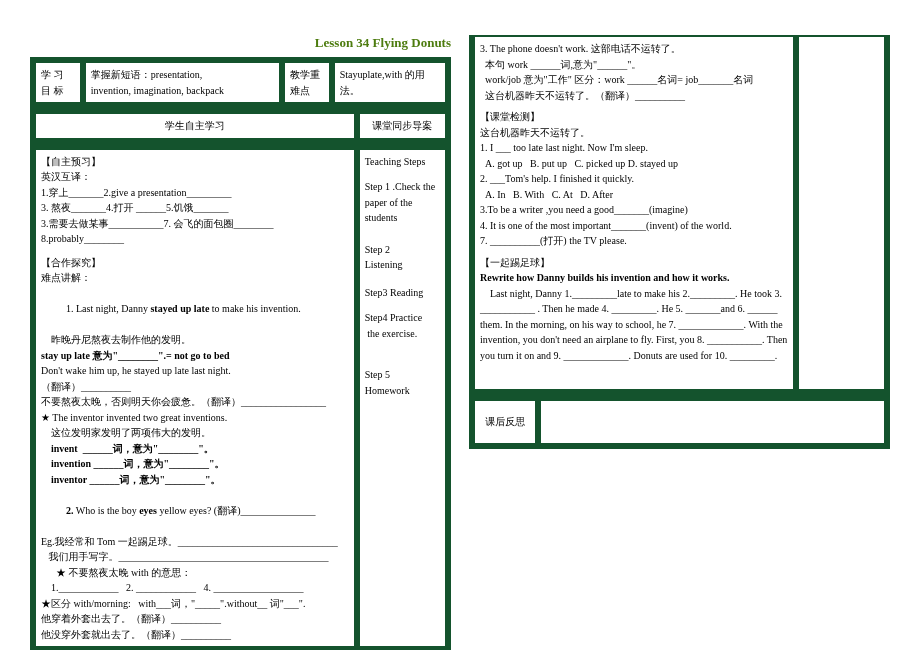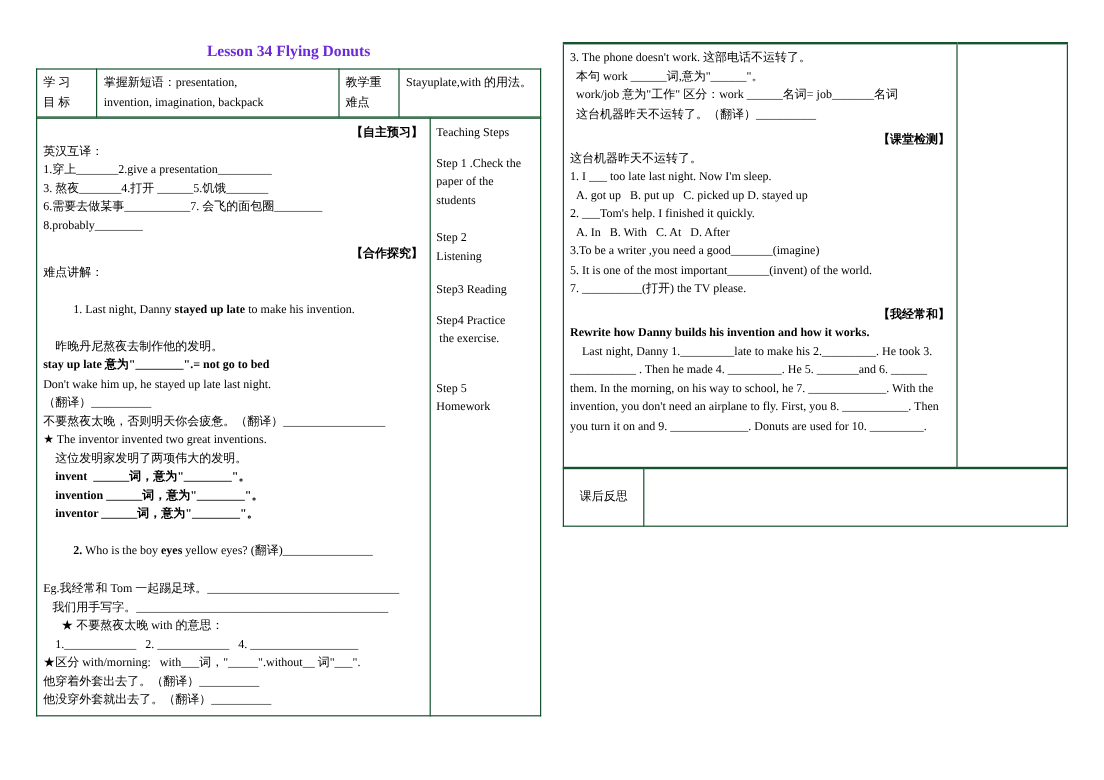--- a/index.html
+++ b/index.html
@@ -12,42 +12,42 @@
       padding: 35px 30px;
       display: flex;
       gap: 18px;
     }
     .page {
       flex: 1;
       display: flex;
       flex-direction: column;
     }
     .title {
-      color: #6d28d9;
+      color: #4d7c0f;
       font-weight: bold;
       font-size: 13px;
-      text-align: center;
+      text-align: right;
       margin-bottom: 6px;
     }
     table {
       border-collapse: collapse;
       width: 100%;
     }
     td {
-      border: 1px solid #14532d;
+      border: 6px solid #14532d;
       padding: 4px 5px;
       vertical-align: top;
       line-height: 1.55;
     }
     .center { text-align: center; }
     .bold { font-weight: bold; }
     .content-line { white-space: pre-wrap; word-break: break-word; }
     .page-right table:first-of-type { border-top: none; }
     .page-right .top-cell { border-top: 2px solid #14532d; }
-    .section-hdr { text-align: right; font-weight: bold; }
+    .section-hdr { text-align: left; font-weight: normal; }
     .left-main { width: 78%; }
     .right-side { width: 22%; }
   </style>
 </head>
 <body>
 
 <div class="page">
   <div class="title">Lesson 34  Flying Donuts</div>
   <table>
     <tbody>
@@ -58,26 +58,34 @@
 invention, imagination, backpack</td>
       <td style="width:12%" class="content-line">教学重
 难点</td>
       <td class="content-line">Stayuplate,with 的用法。</td>
     </tr>
   </tbody>
     </table>
   <table>
     <tbody>
         <tr>
+      <td class="left-main center">学生自主学习</td>
+      <td class="right-side center">课堂同步导案</td>
+    </tr>
+  </tbody>
+    </table>
+  <table>
+    <tbody>
+        <tr>
       <td class="left-main">
         <div class="section-hdr">【自主预习】</div>
         <div class="content-line">英汉互译：</div>
         <div class="content-line">1.穿上_______2.give a presentation_________</div>
         <div class="content-line">3. 熬夜_______4.打开 ______5.饥饿_______</div>
-        <div class="content-line">6.需要去做某事___________7. 会飞的面包圈________</div>
+        <div class="content-line">3.需要去做某事___________7. 会飞的面包圈________</div>
         <div class="content-line">8.probably________</div>
         <div style="height:8px"></div>
         <div class="section-hdr">【合作探究】</div>
         <div class="content-line">难点讲解：</div>
         <div class="content-line">
           <span>1. Last night, Danny </span><span class="bold">stayed up late</span><span> to make his invention.</span>
         </div>
         <div class="content-line">    昨晚丹尼熬夜去制作他的发明。</div>
         <div class="content-line bold">stay up late 意为"________".= not go to bed</div>
         <div class="content-line">Don't wake him up, he stayed up late last night.</div>
@@ -130,24 +138,24 @@
         <div class="content-line">  work/job 意为"工作" 区分：work ______名词= job_______名词</div>
         <div class="content-line">  这台机器昨天不运转了。（翻译）__________</div>
         <div style="height:6px"></div>
         <div class="section-hdr">【课堂检测】</div>
         <div class="content-line">这台机器昨天不运转了。</div>
         <div class="content-line">1. I ___ too late last night. Now I'm sleep.</div>
         <div class="content-line">  A. got up   B. put up   C. picked up D. stayed up</div>
         <div class="content-line">2. ___Tom's help. I finished it quickly.</div>
         <div class="content-line">  A. In   B. With   C. At   D. After</div>
         <div class="content-line">3.To be a writer ,you need a good_______(imagine)</div>
-        <div class="content-line">5. It is one of the most important_______(invent) of the world.</div>
+        <div class="content-line">4. It is one of the most important_______(invent) of the world.</div>
         <div class="content-line">7. __________(打开) the TV please.</div>
         <div style="height:6px"></div>
-        <div class="section-hdr">【我经常和】</div>
+        <div class="section-hdr">【一起踢足球】</div>
         <div class="content-line bold">Rewrite how Danny builds his invention and how it works.</div>
         <div class="content-line">    Last night, Danny 1._________late to make his 2._________. He took 3. ___________ . Then he made 4. _________. He 5. _______and 6. ______ them. In the morning, on his way to school, he 7. _____________. With the invention, you don't need an airplane to fly. First, you 8. ___________. Then you turn it on and 9. _____________. Donuts are used for 10. _________.</div>
         <div style="height:22px"></div>
       </td>
       <td class="right-side top-cell"></td>
     </tr>
   </tbody>
     </table>
   <table>
     <tbody>

